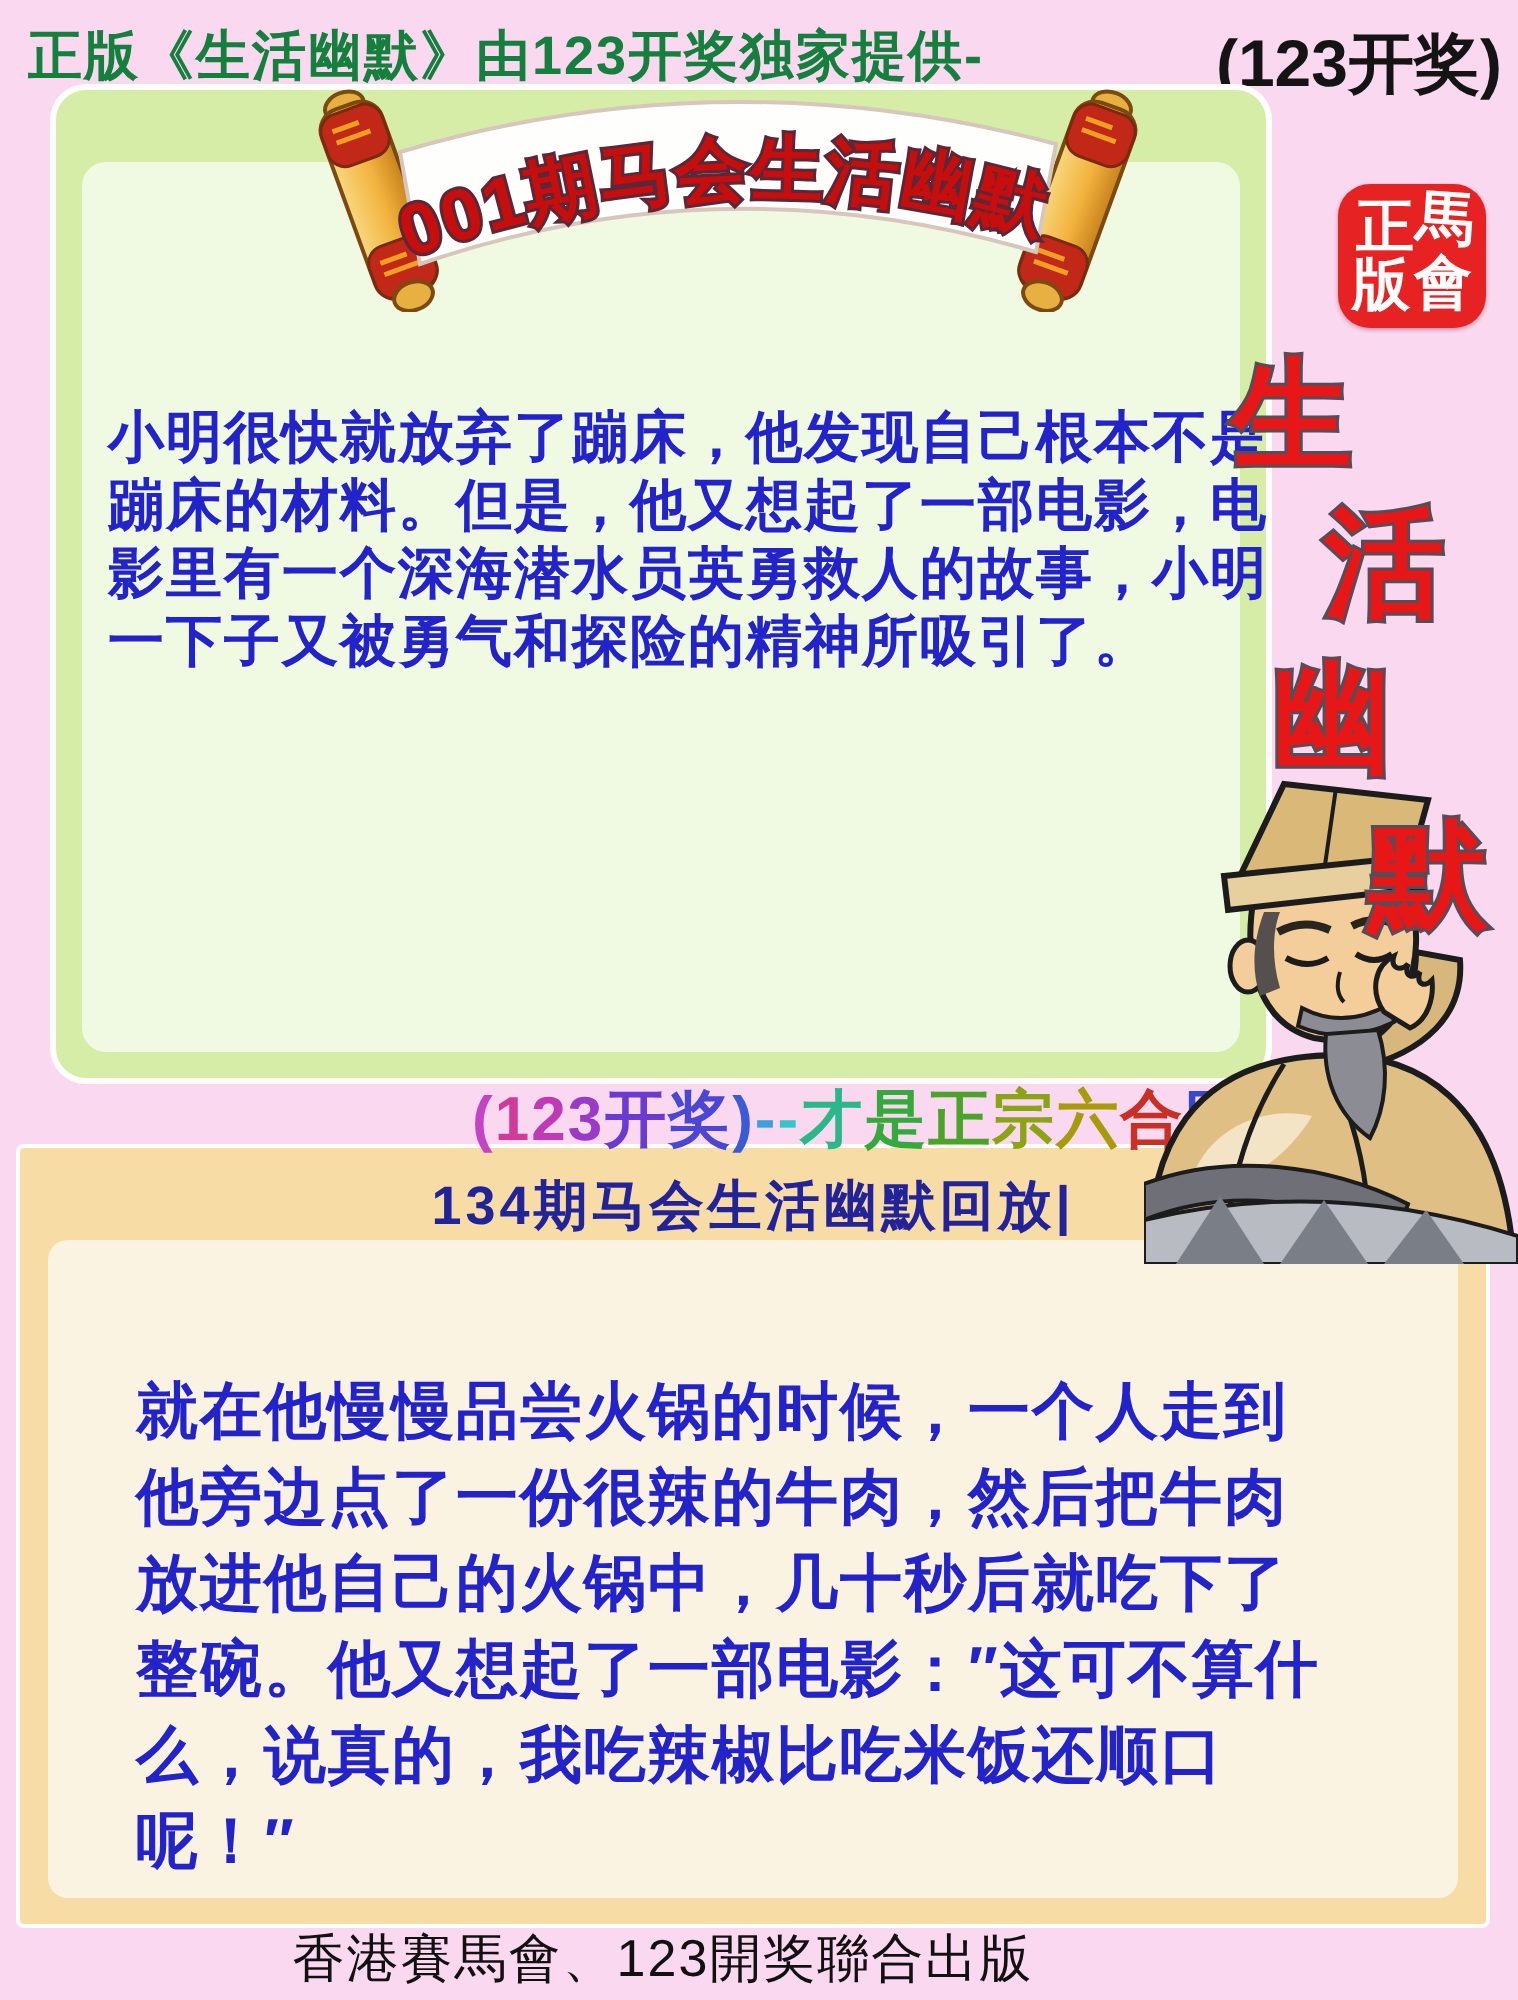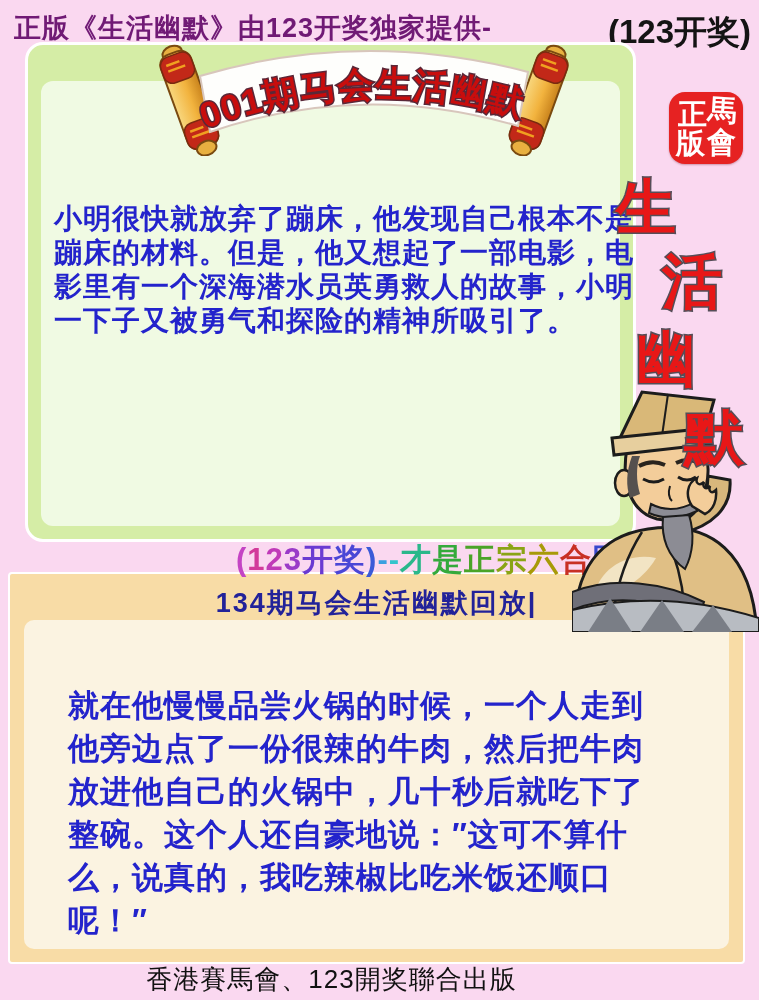--- a/index.html
+++ b/index.html
@@ -4,21 +4,21 @@
 <style>
   html,body{margin:0;padding:0;}
   .page{
     position:relative;
     width:759px;height:1000px;
     background:var(--background,#fad8f0);
     overflow:hidden;
     font-family:"Liberation Sans",sans-serif;
   }
   
-  .topbar-left{position:absolute;left:14px;top:10px;font-size:27px;font-weight:bold;color:#701a75;letter-spacing:1px;}
+  .topbar-left{position:absolute;left:14px;top:10px;font-size:27px;font-weight:bold;color:#15803d;letter-spacing:1px;}
   .topbar-right{position:absolute;right:8px;top:10px;font-size:33px;font-weight:bold;color:#141414;}
   
   .green-box{
     position:absolute;left:25px;top:42px;width:605px;height:494px;
     background:var(--main-box-border,#d5eda6);
     border:3px solid #ffffff;border-radius:18px;
   }
   .green-inner{
     position:absolute;left:13px;top:36px;right:13px;bottom:13px;
     background:var(--main-box-inner,#f0fae3);border-radius:12px;
@@ -140,21 +140,21 @@
   <div class="vchar c0">生</div>
   <div class="vchar c1">活</div>
   <div class="vchar c2">幽</div>
   <div class="vchar c3">默</div>
 
   <div class="promo" id="promo-line"><span style="color: rgb(196, 68, 196);">(</span><span style="color: rgb(210, 58, 154);">1</span><span style="color: rgb(192, 58, 184);">2</span><span style="color: rgb(154, 58, 200);">3</span><span style="color: rgb(106, 58, 210);">开</span><span style="color: rgb(74, 70, 214);">奖</span><span style="color: rgb(58, 90, 216);">)</span><span style="color: rgb(58, 160, 224);">-</span><span style="color: rgb(52, 196, 204);">-</span><span style="color: rgb(42, 184, 138);">才</span><span style="color: rgb(52, 170, 60);">是</span><span style="color: rgb(74, 164, 40);">正</span><span style="color: rgb(138, 164, 20);">宗</span><span style="color: rgb(168, 154, 8);">六</span><span style="color: rgb(200, 48, 36);">合</span><span style="color: rgb(56, 72, 204);">网</span></div>
 
   <div class="tan-box">
     <div class="replay-title">134期马会生活幽默回放|</div>
     <div class="tan-inner">
-      <div class="story2">就在他慢慢品尝火锅的时候，一个人走到他旁边点了一份很辣的牛肉，然后把牛肉放进他自己的火锅中，几十秒后就吃下了整碗。这个人还自豪地说：″这可不算什么，说真的，我吃辣椒比吃米饭还顺口呢！″</div>
+      <div class="story2">就在他慢慢品尝火锅的时候，一个人走到他旁边点了一份很辣的牛肉，然后把牛肉放进他自己的火锅中，几十秒后就吃下了整碗。他又想起了一部电影：″这可不算什么，说真的，我吃辣椒比吃米饭还顺口呢！″</div>
     </div>
   </div>
 
   <svg class="cartoon" viewBox="0 0 187 246">
 
     <path d="M 2,246 C 2,182 28,150 76,143 C 140,134 180,168 185,246 Z" fill="#e0bf85" stroke="#1c1c1c" stroke-width="3"></path>
     <path d="M 22,210 C 28,180 58,166 84,172 C 70,196 44,210 22,210 Z" fill="#f2e4c4" stroke="none"></path>
     <path d="M 70,146 C 56,168 46,194 42,224" fill="none" stroke="#1c1c1c" stroke-width="2.5"></path>
     <path d="M 94,150 C 104,172 110,194 112,218" fill="none" stroke="#1c1c1c" stroke-width="2.5"></path>
 

